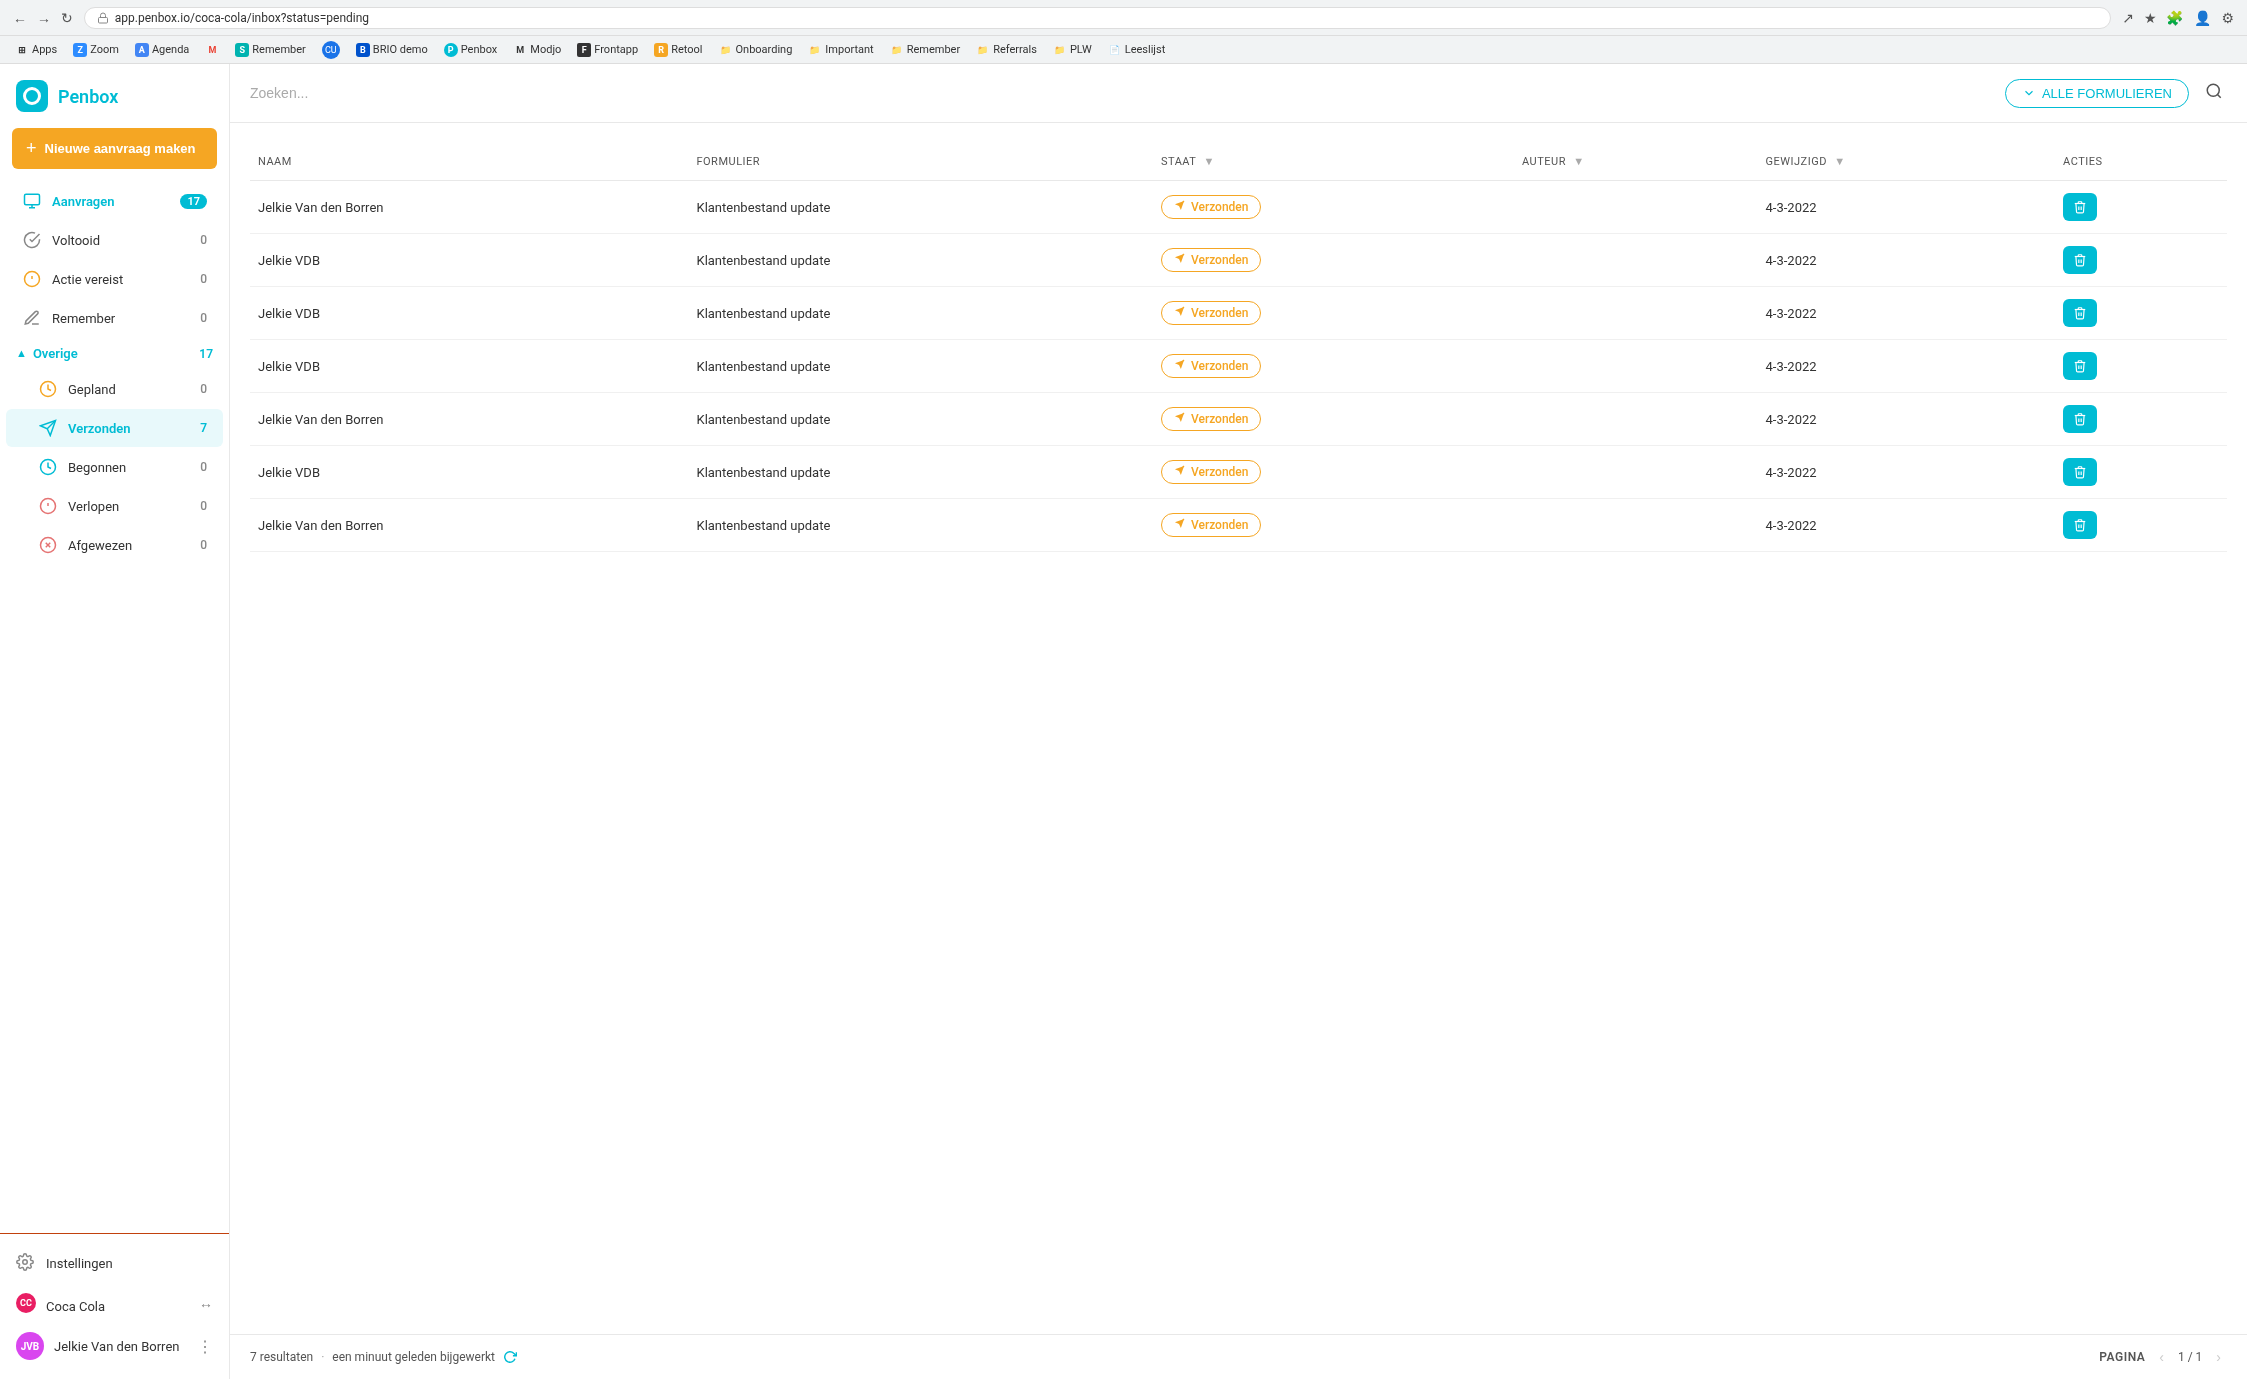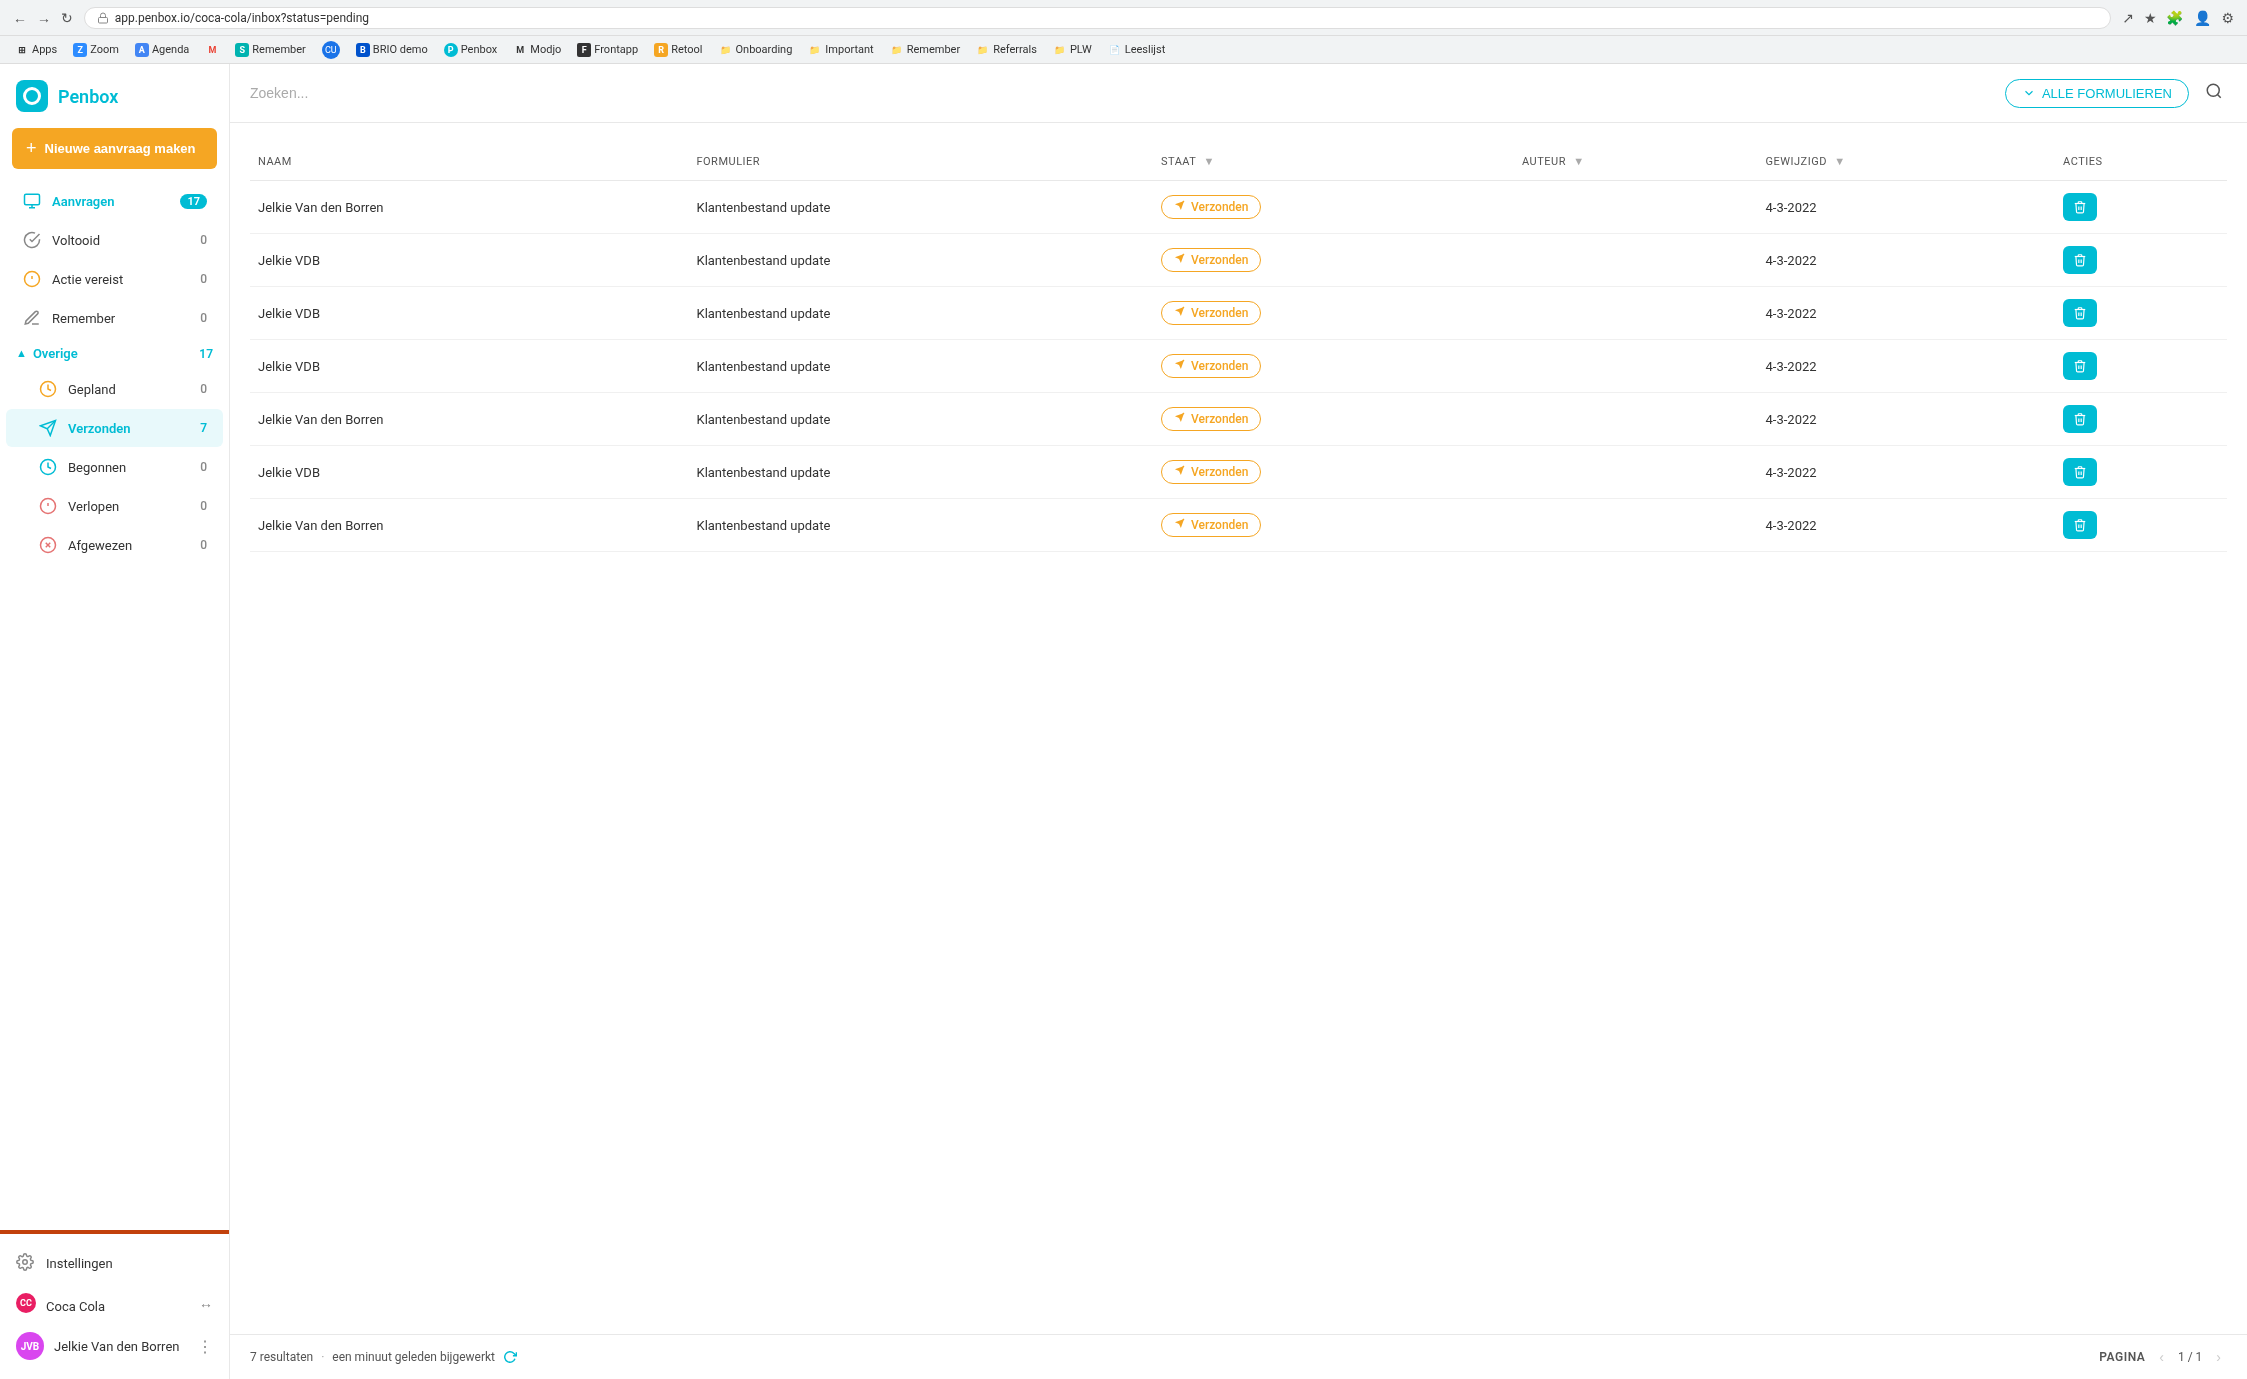--- a/index.html
+++ b/index.html
@@ -40,21 +40,21 @@
     .nav-item-label.teal { color: #00bcd4; font-weight: 600; }
     .nav-item-label.active-verzonden { color: #00bcd4; font-weight: 600; }
     .nav-item-count { font-size: 12px; color: #888; font-weight: 500; }
     .nav-item-badge { background: #00bcd4; color: white; border-radius: 10px; padding: 1px 7px; font-size: 11px; font-weight: 600; }
 
     .nav-group-header { display: flex; align-items: center; padding: 8px 16px; cursor: pointer; }
     .nav-group-chevron { color: #00bcd4; margin-right: 6px; font-size: 11px; }
     .nav-group-label { flex: 1; font-size: 13px; color: #00bcd4; font-weight: 600; }
     .nav-group-count { font-size: 12px; color: #00bcd4; font-weight: 600; }
 
-    .sidebar-bottom { border-top: 4px solid #c2410c; padding: 10px 0; }
+    .sidebar-bottom { border-top: 1px solid #c2410c; padding: 10px 0; }
     .settings-item { display: flex; align-items: center; padding: 9px 16px; cursor: pointer; }
     .settings-icon { width: 20px; height: 20px; margin-right: 10px; color: #888; }
     .settings-label { font-size: 13px; color: #333; }
 
     .workspace-item { display: flex; align-items: center; padding: 9px 16px; cursor: pointer; }
     .workspace-dot { width: 20px; height: 20px; background: #e91e63; border-radius: 50%; margin-right: 10px; display: flex; align-items: center; justify-content: center; font-size: 9px; color: white; font-weight: bold; }
     .workspace-label { flex: 1; font-size: 13px; color: #333; margin-top: 8px; }
     .workspace-icon { color: #888; font-size: 14px; }
 
     .user-item { display: flex; align-items: center; padding: 9px 16px; cursor: pointer; }

